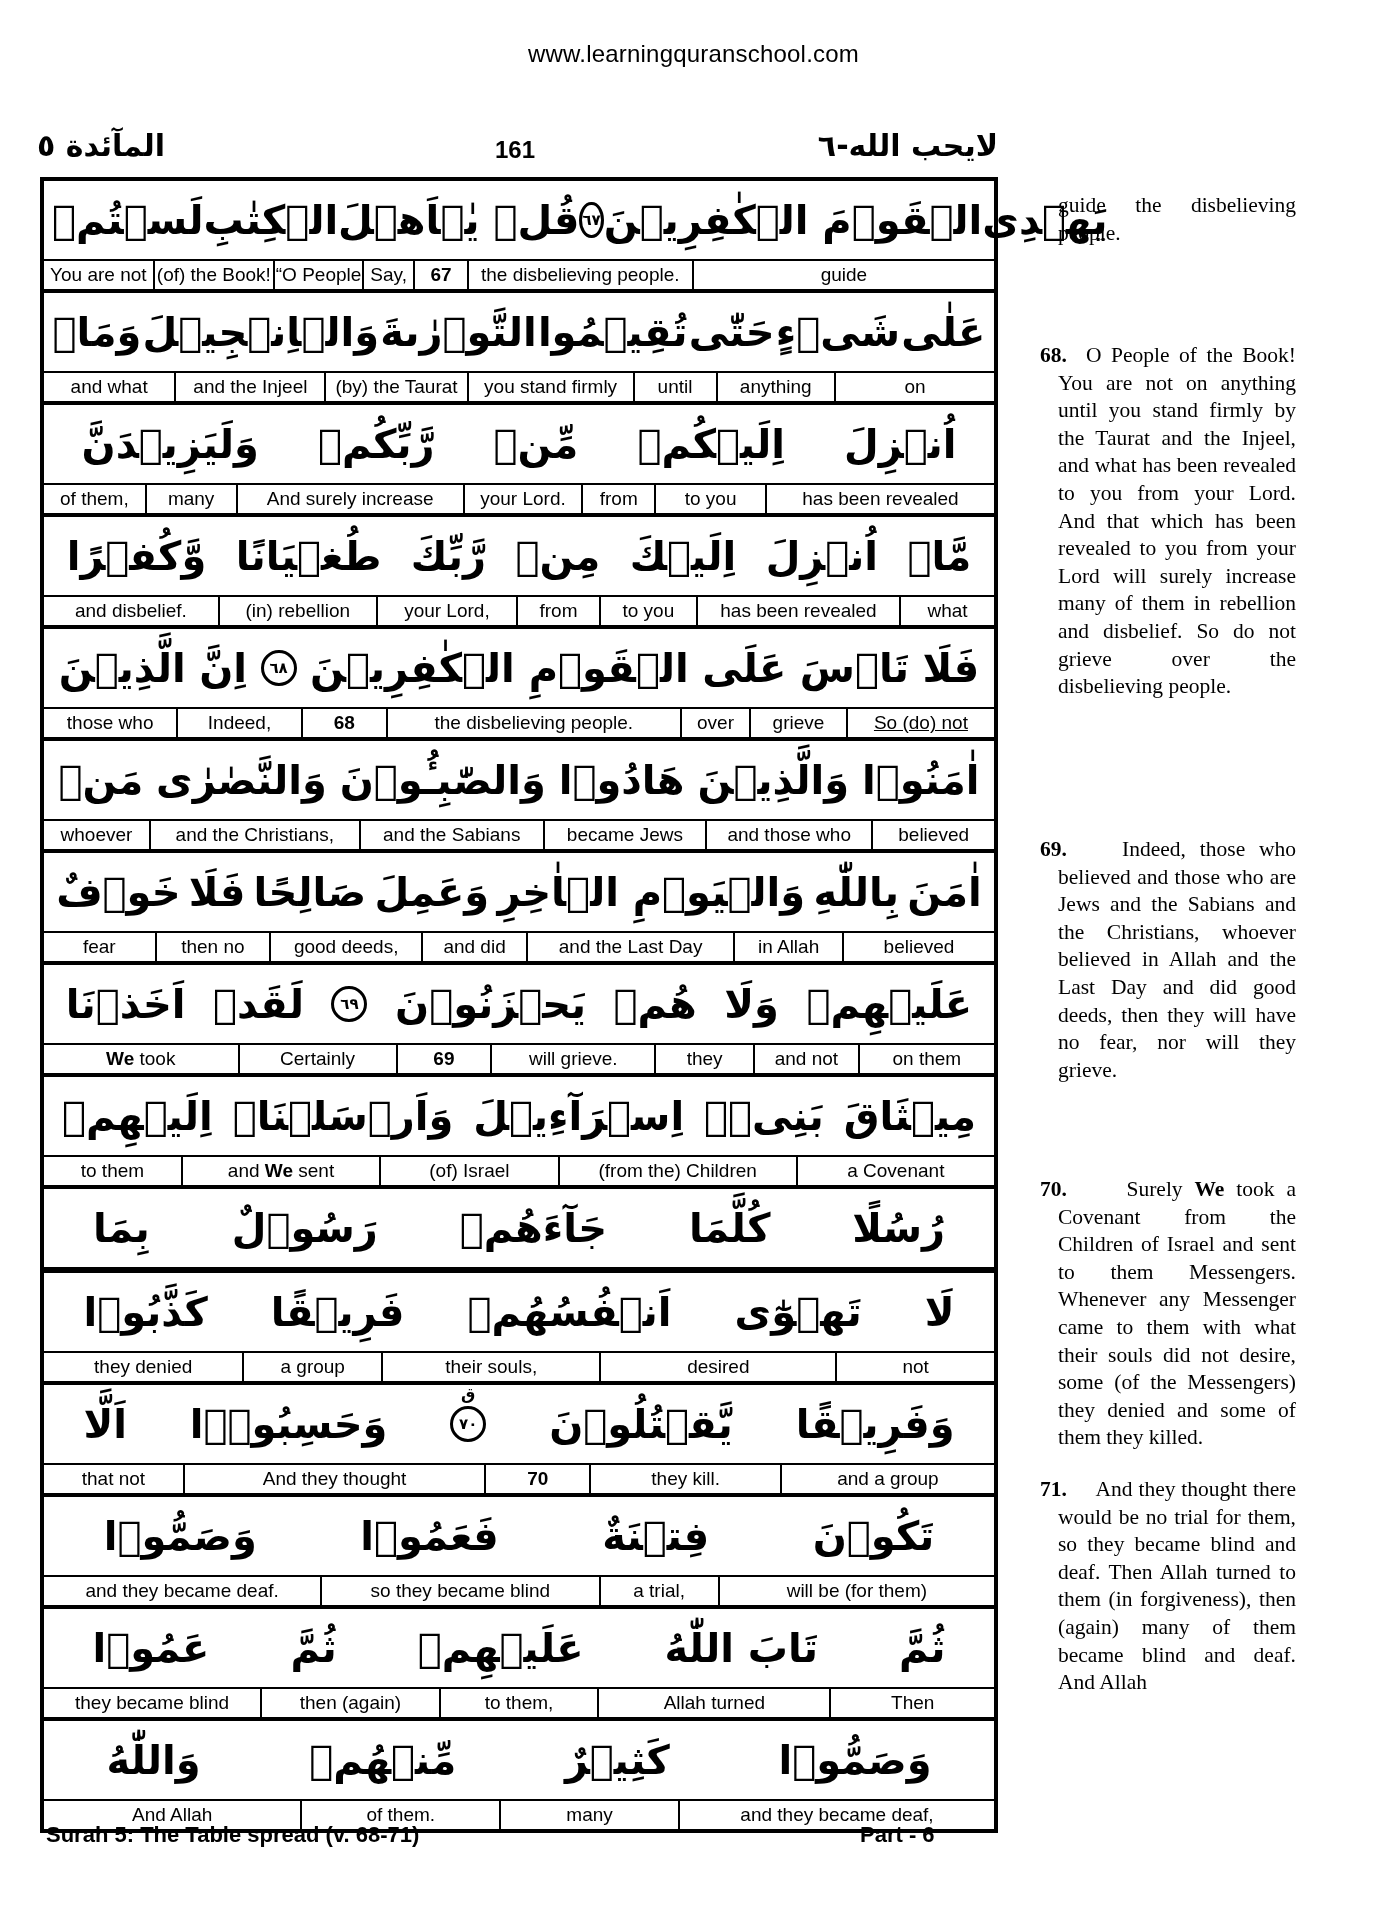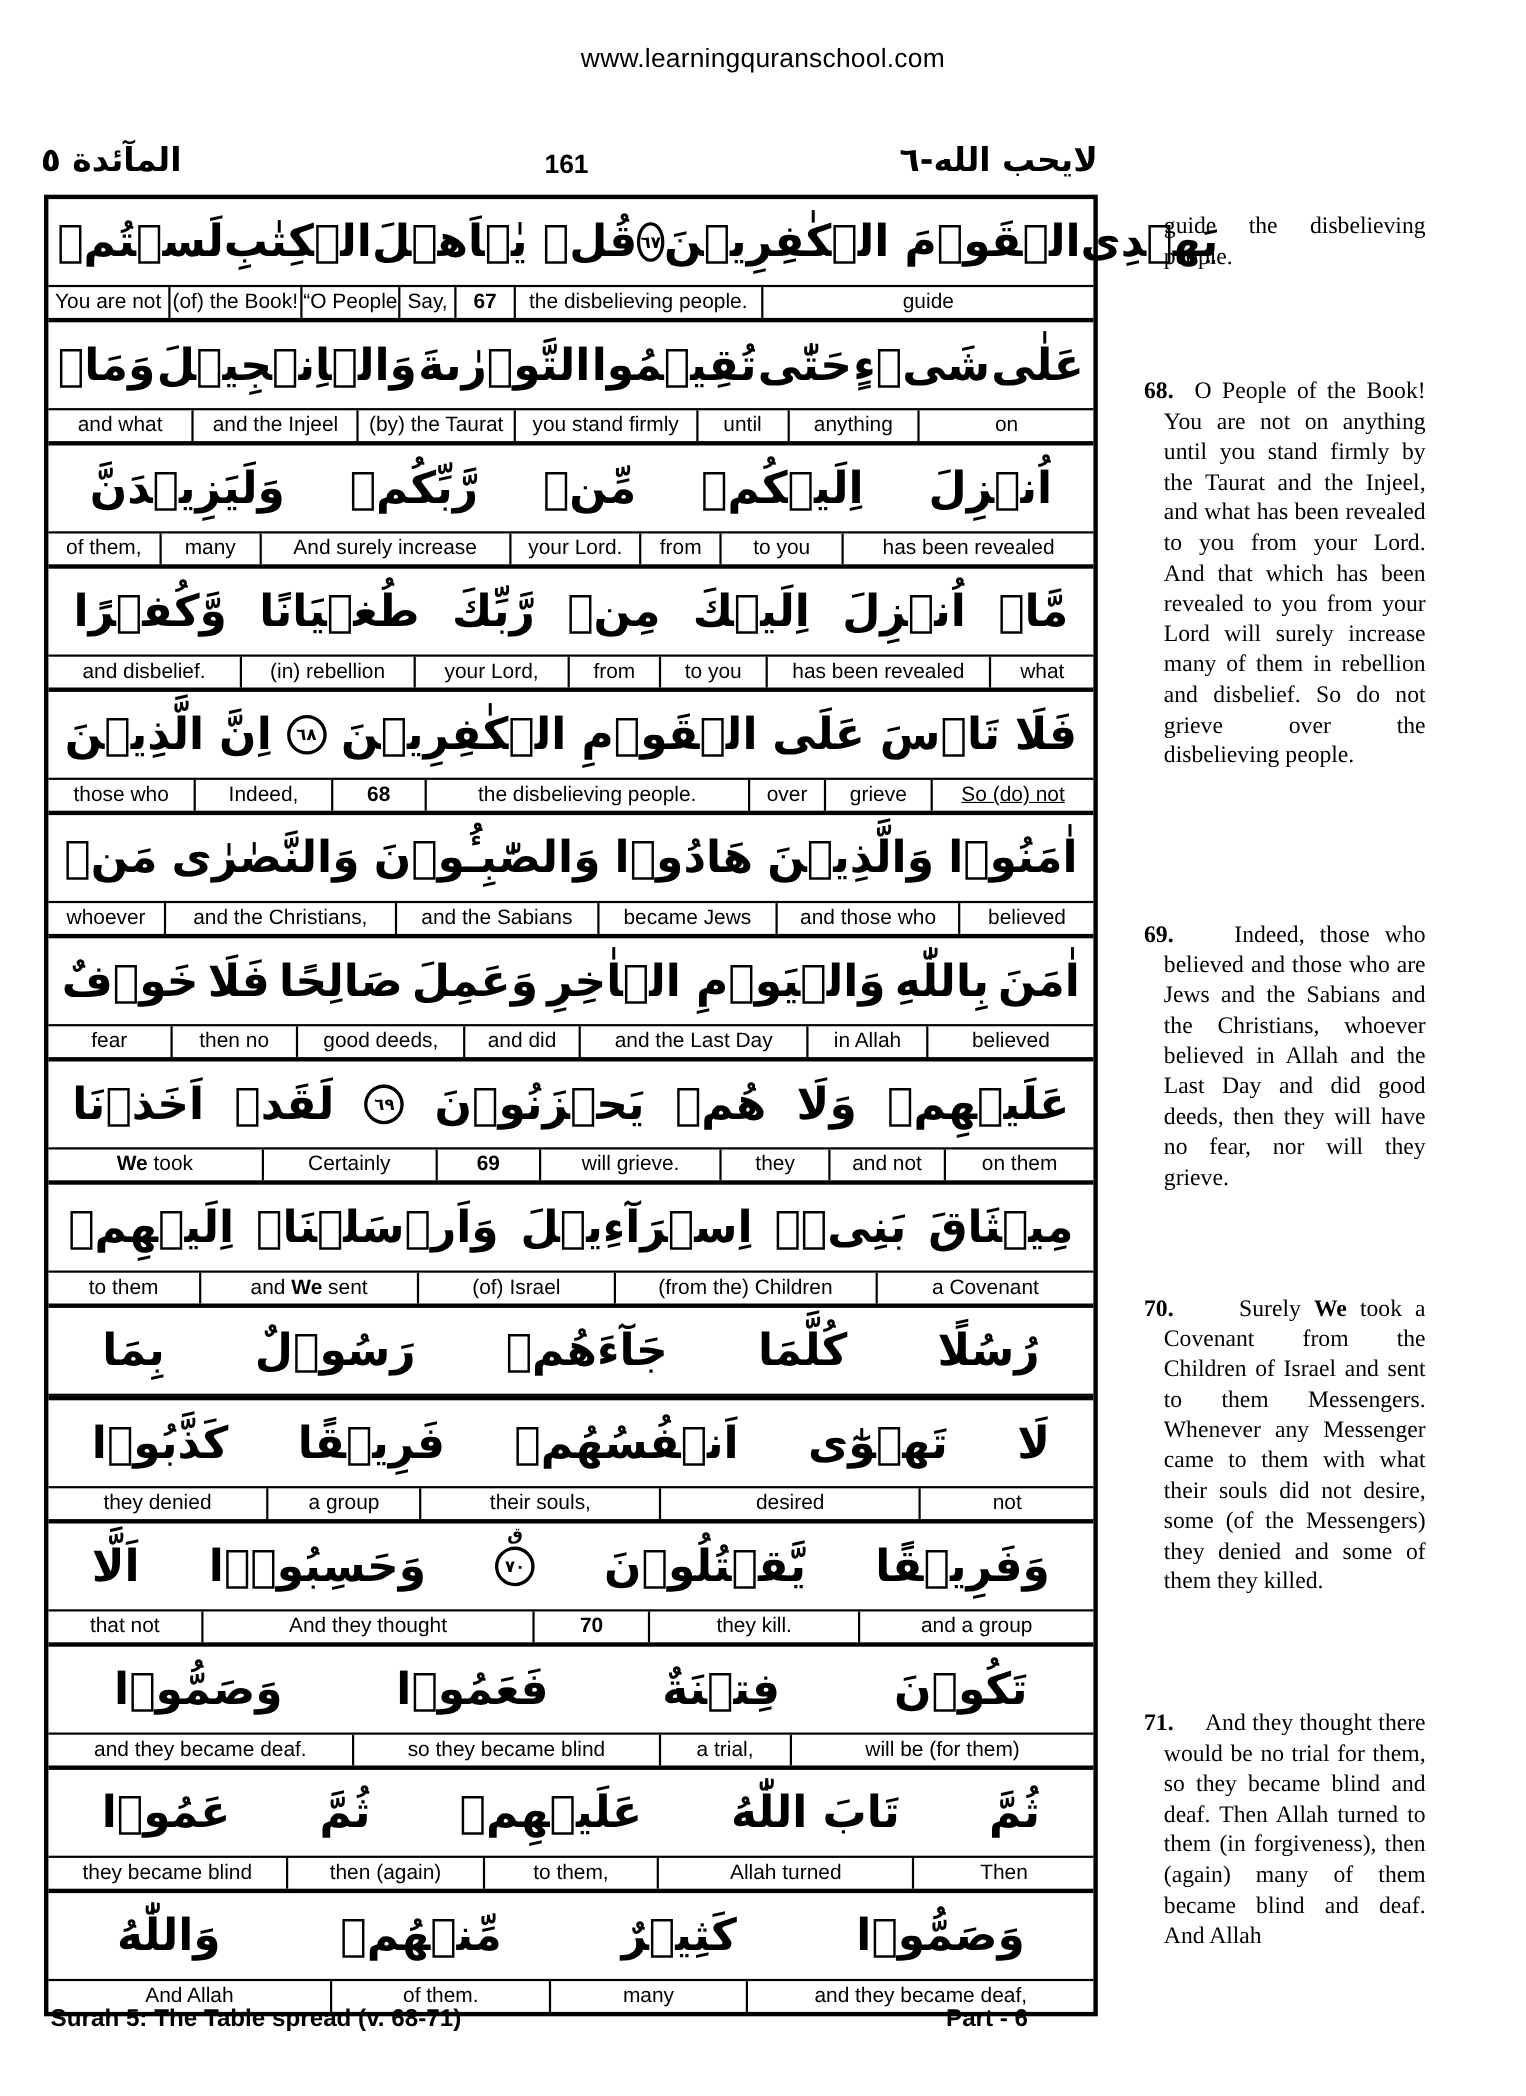--- a/index.html
+++ b/index.html
@@ -324,18 +324,18 @@
 </div>
 
 <div class="translation" style="top:836px;">
   <div class="indent"><span class="vnum">69.</span>&nbsp;&nbsp;&nbsp; <span>Indeed, those who believed and those who are Jews and the Sabians and the Christians, whoever believed in Allah and the Last Day and did good deeds, then they will have no fear, nor will they grieve.</span></div>
 </div>
 
 <div class="translation" style="top:1176px;">
   <div class="indent"><span class="vnum">70.</span>&nbsp;&nbsp;&nbsp;&nbsp; <span>Surely </span><b>We</b><span> took a Covenant from the Children of Israel and sent to them Messengers. Whenever any Messenger came to them with what their souls did not desire, some (of the Messengers) they denied and some of them they killed.</span></div>
 </div>
 
-<div class="translation" style="top:1553px;">
+<div class="translation" style="top:1476px;">
   <div class="indent"><span class="vnum">71.</span>&nbsp;&nbsp;&nbsp;&nbsp; <span>And they thought there would be no trial for them, so they became blind and deaf. Then Allah turned to them (in forgiveness), then (again) many of them became blind and deaf. And Allah</span></div>
 </div>
 
 <div class="footer-title">Surah 5: The Table spread (v. 68-71)</div>
 <div class="footer-part">Part - 6</div>
 
 </body></html>

